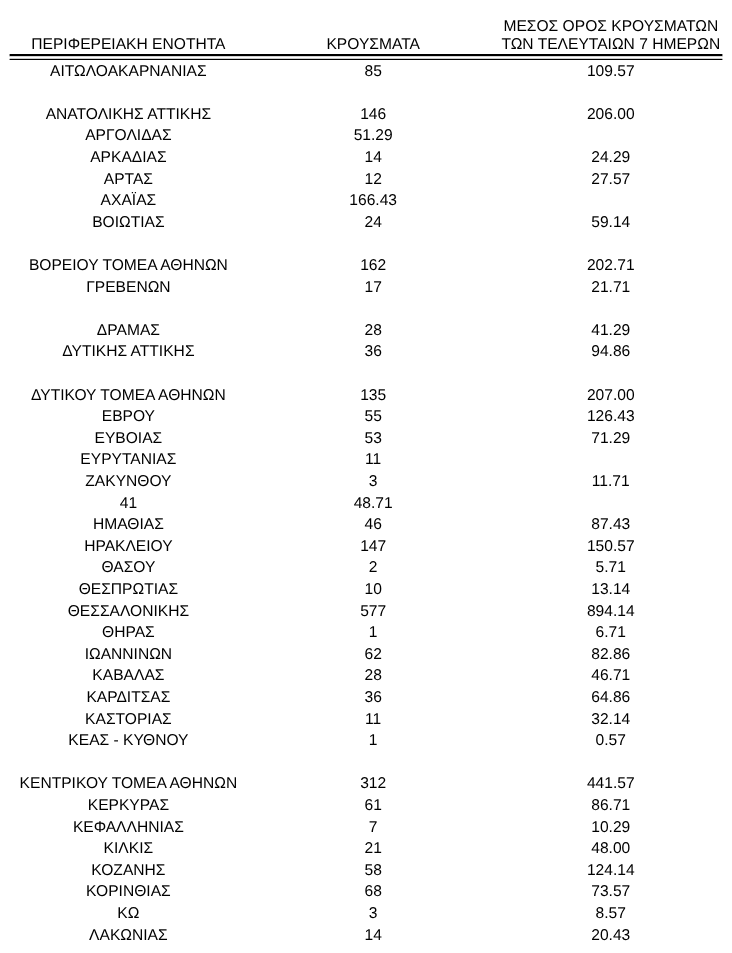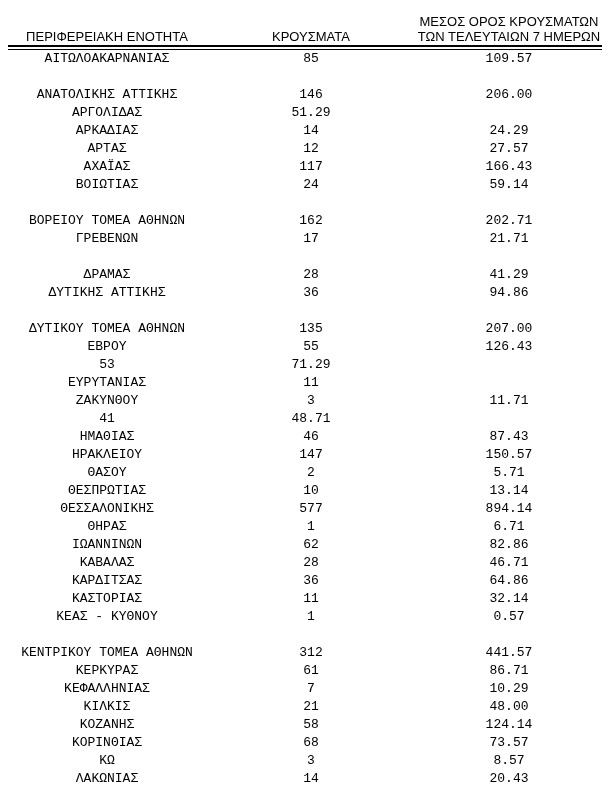--- a/index.html
+++ b/index.html
@@ -41,21 +41,20 @@
   .rule-thin {
     height: 1px;
     background: #000;
   }
   .rows {}
   .row {
     display: grid;
     grid-template-columns: 198px 210px 186px;
     height: 18px;
     line-height: 18px;
-    font-family: Liberation Mono, monospace;
   }
   .row > div {
     text-align: center;
     white-space: nowrap;
   }
 </style>
 </head>
 <body>
 
 <div class="report">
@@ -108,21 +107,20 @@
     </div>
 
     <div class="row">
       <div>ΑΡΤΑΣ</div>
       <div>12</div>
       <div>27.57</div>
     </div>
 
     <div class="row">
       <div>ΑΧΑΪΑΣ</div>
-      <div>117</div>
       <div>166.43</div>
     </div>
 
     <div class="row">
       <div>ΒΟΙΩΤΙΑΣ</div>
       <div>24</div>
       <div>59.14</div>
     </div>
 
     <div class="row">
@@ -173,20 +171,21 @@
       <div>207.00</div>
     </div>
 
     <div class="row">
       <div>ΕΒΡΟΥ</div>
       <div>55</div>
       <div>126.43</div>
     </div>
 
     <div class="row">
+      <div>ΕΥΒΟΙΑΣ</div>
       <div>53</div>
       <div>71.29</div>
     </div>
 
     <div class="row">
       <div>ΕΥΡΥΤΑΝΙΑΣ</div>
       <div>11</div>
     </div>
 
     <div class="row">

